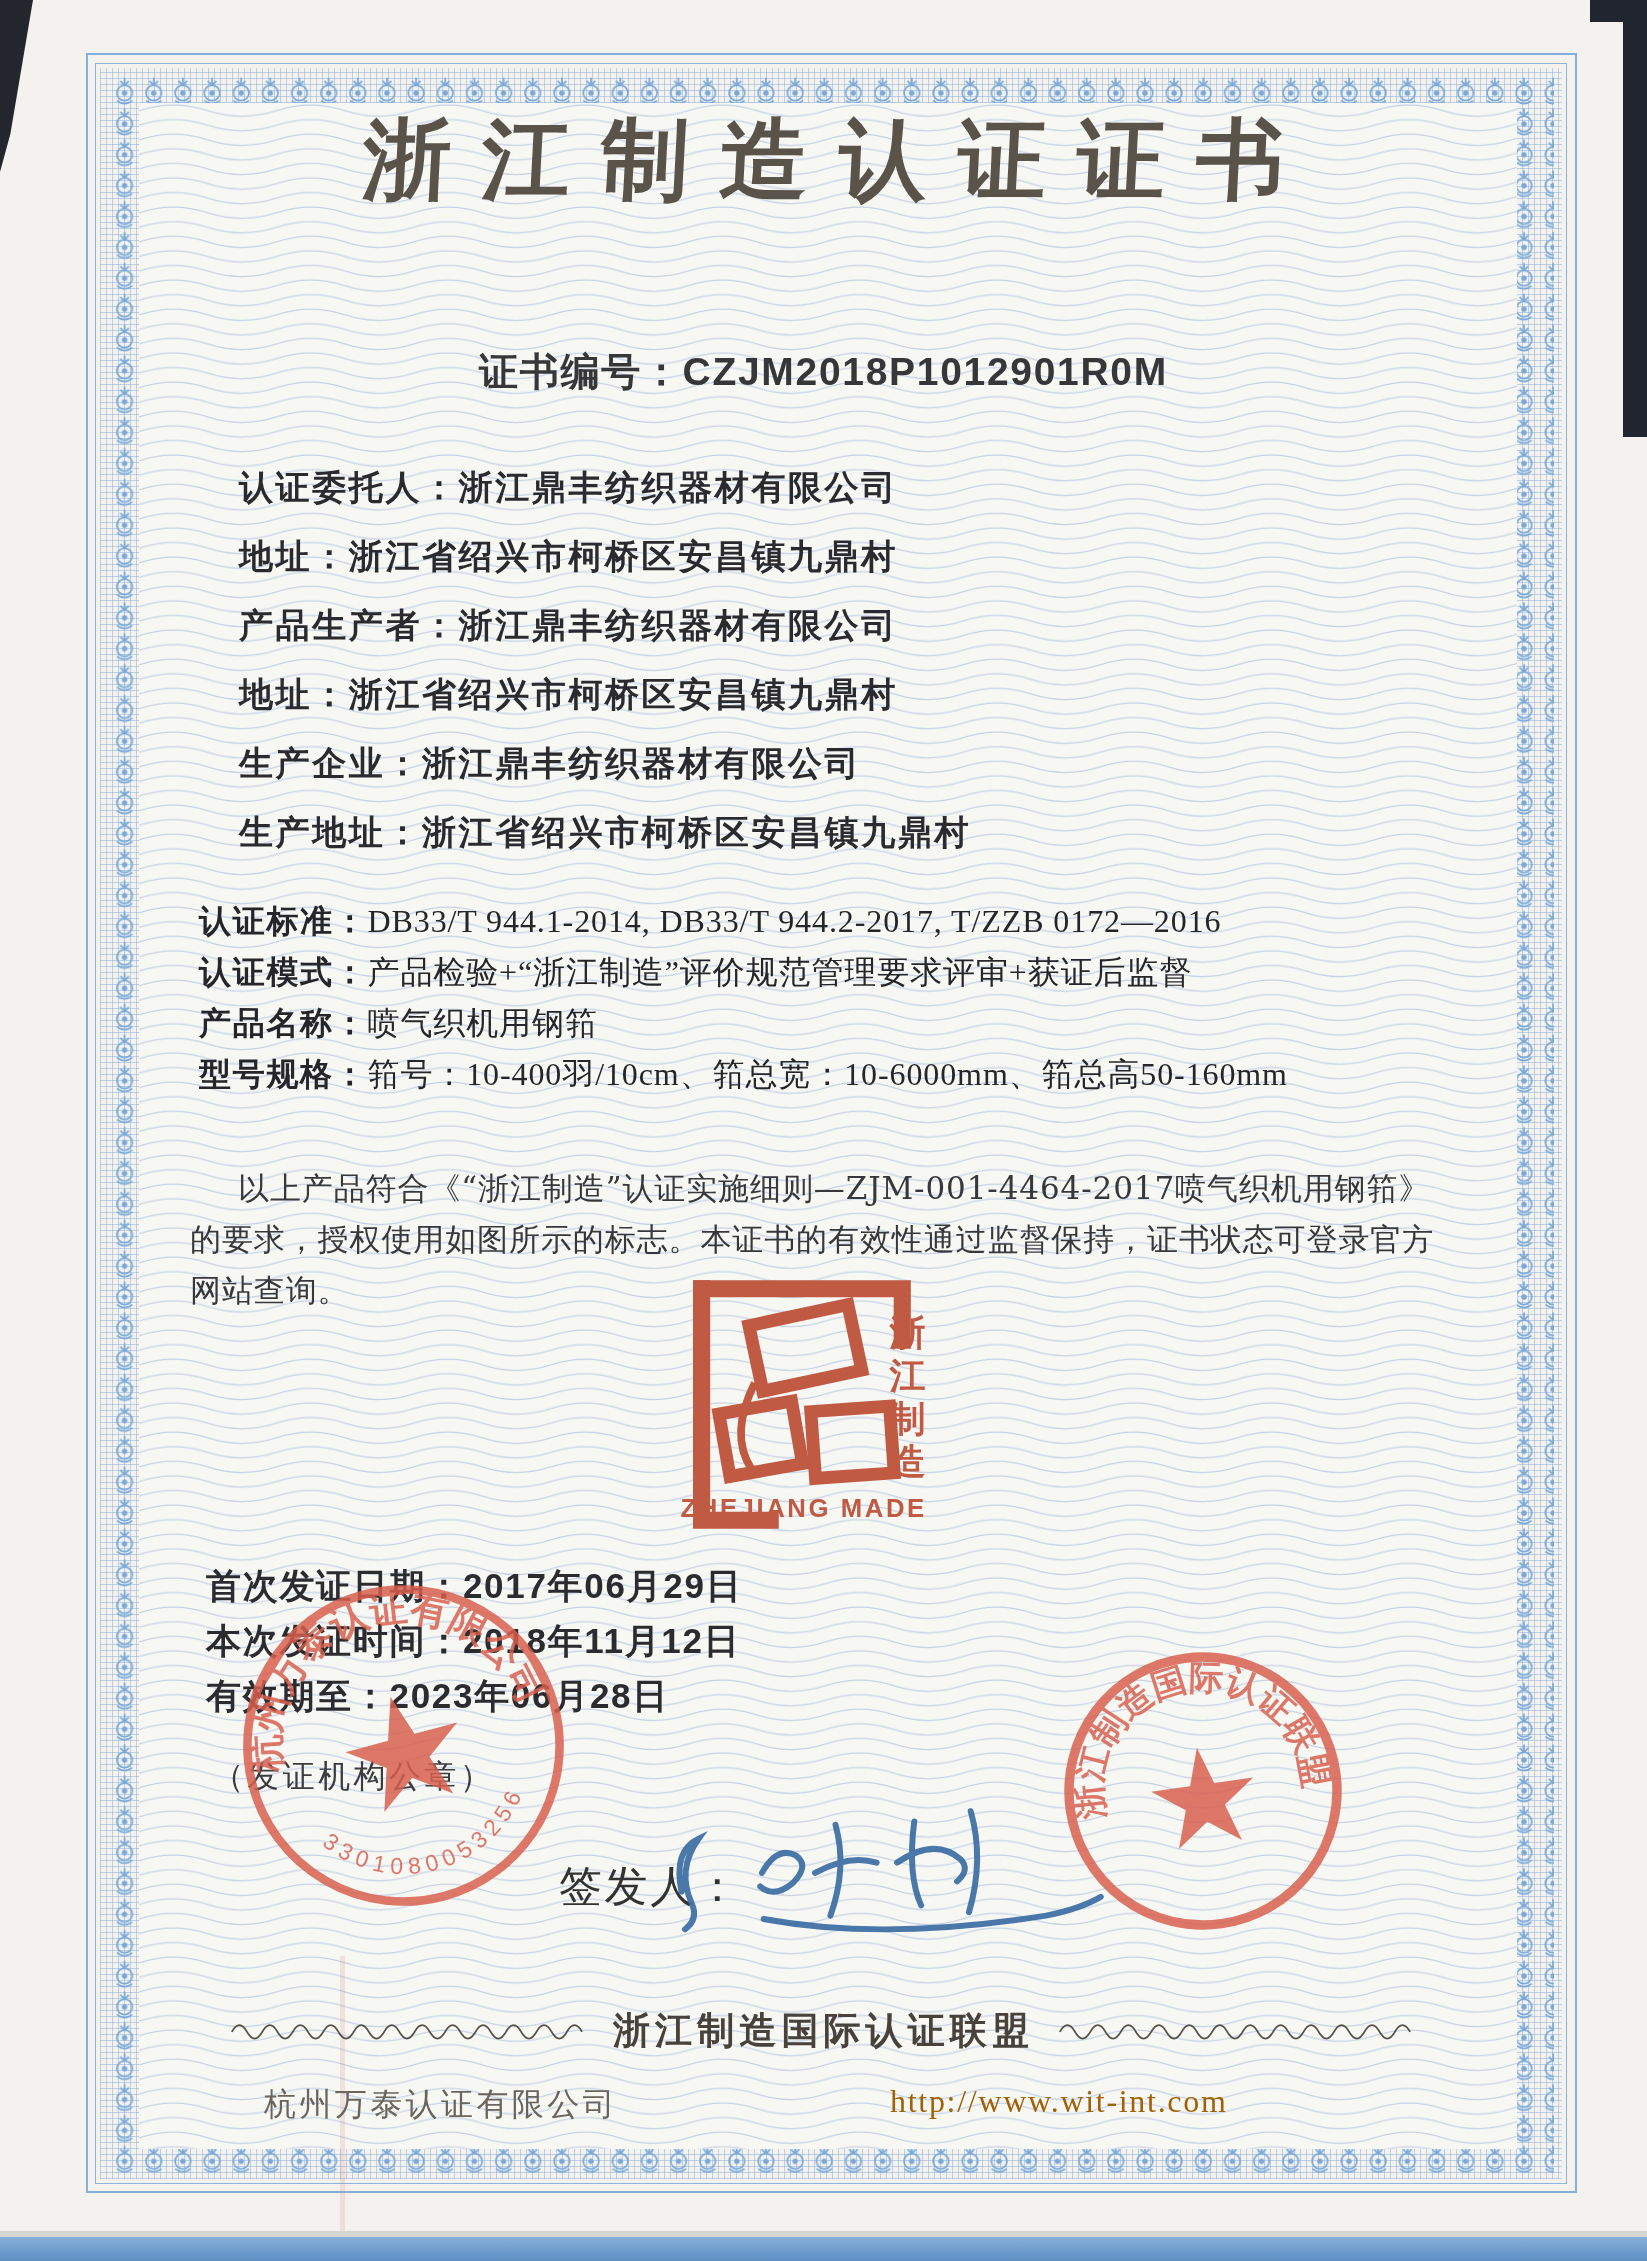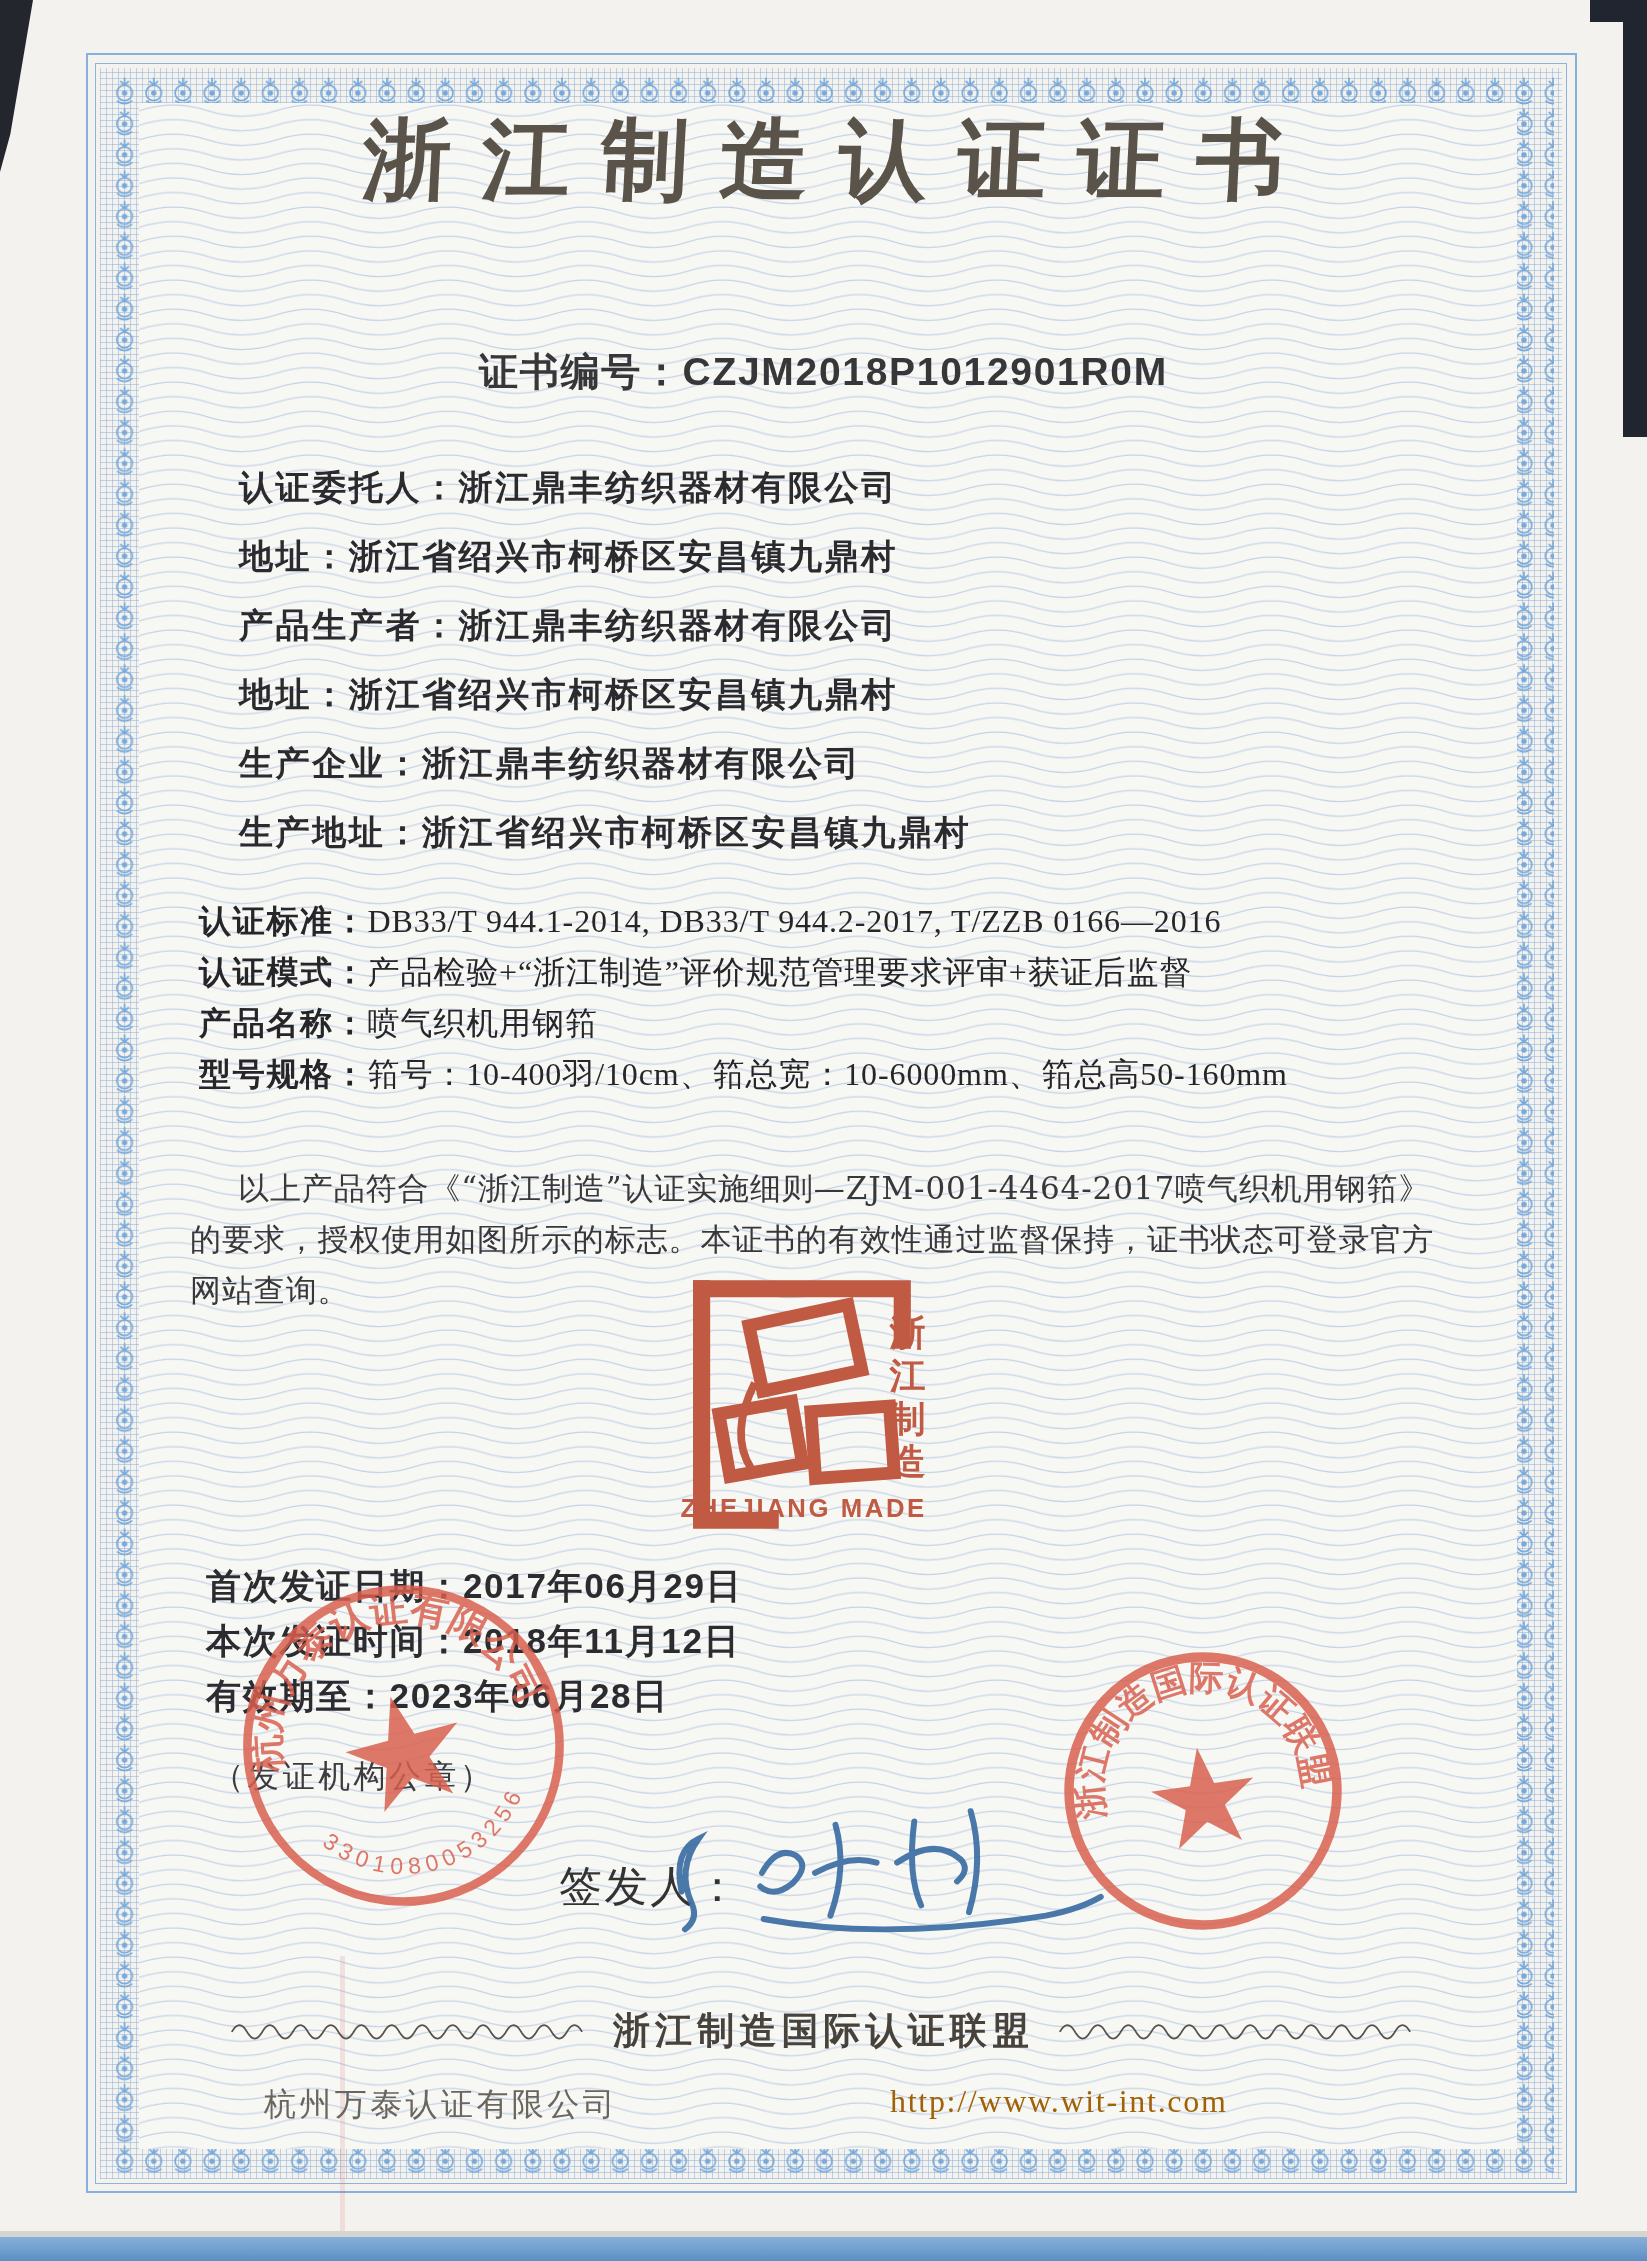--- a/index.html
+++ b/index.html
@@ -100,21 +100,21 @@
   <div class="abs txt info">
     <div class="row"><span>认证委托人：</span><span>浙江鼎丰纺织器材有限公司</span></div>
     <div class="row"><span>地址：</span><span>浙江省绍兴市柯桥区安昌镇九鼎村</span></div>
     <div class="row"><span>产品生产者：</span><span>浙江鼎丰纺织器材有限公司</span></div>
     <div class="row"><span>地址：</span><span>浙江省绍兴市柯桥区安昌镇九鼎村</span></div>
     <div class="row"><span>生产企业：</span><span>浙江鼎丰纺织器材有限公司</span></div>
     <div class="row"><span>生产地址：</span><span>浙江省绍兴市柯桥区安昌镇九鼎村</span></div>
   </div>
 
   <div class="abs txt specs">
-    <div class="row"><span class="lab">认证标准：</span><span class="val">DB33/T 944.1-2014, DB33/T 944.2-2017, T/ZZB 0166—2016</span></div>
+    <div class="row"><span class="lab">认证标准：</span><span class="val">DB33/T 944.1-2014, DB33/T 944.2-2017, T/ZZB 0172—2016</span></div>
     <div class="row"><span class="lab">认证模式：</span><span class="val">产品检验+“浙江制造”评价规范管理要求评审+获证后监督</span></div>
     <div class="row"><span class="lab">产品名称：</span><span class="val">喷气织机用钢筘</span></div>
     <div class="row"><span class="lab">型号规格：</span><span class="val">筘号：10-400羽/10cm、筘总宽：10-6000mm、筘总高50-160mm</span></div>
   </div>
 
   <div class="abs txt statement">
     <div class="l1">以上产品符合《“浙江制造”认证实施细则—ZJM-001-4464-2017喷气织机用钢筘》</div>
     <div>的要求，授权使用如图所示的标志。本证书的有效性通过监督保持，证书状态可登录官方</div>
     <div>网站查询。</div>
   </div>

